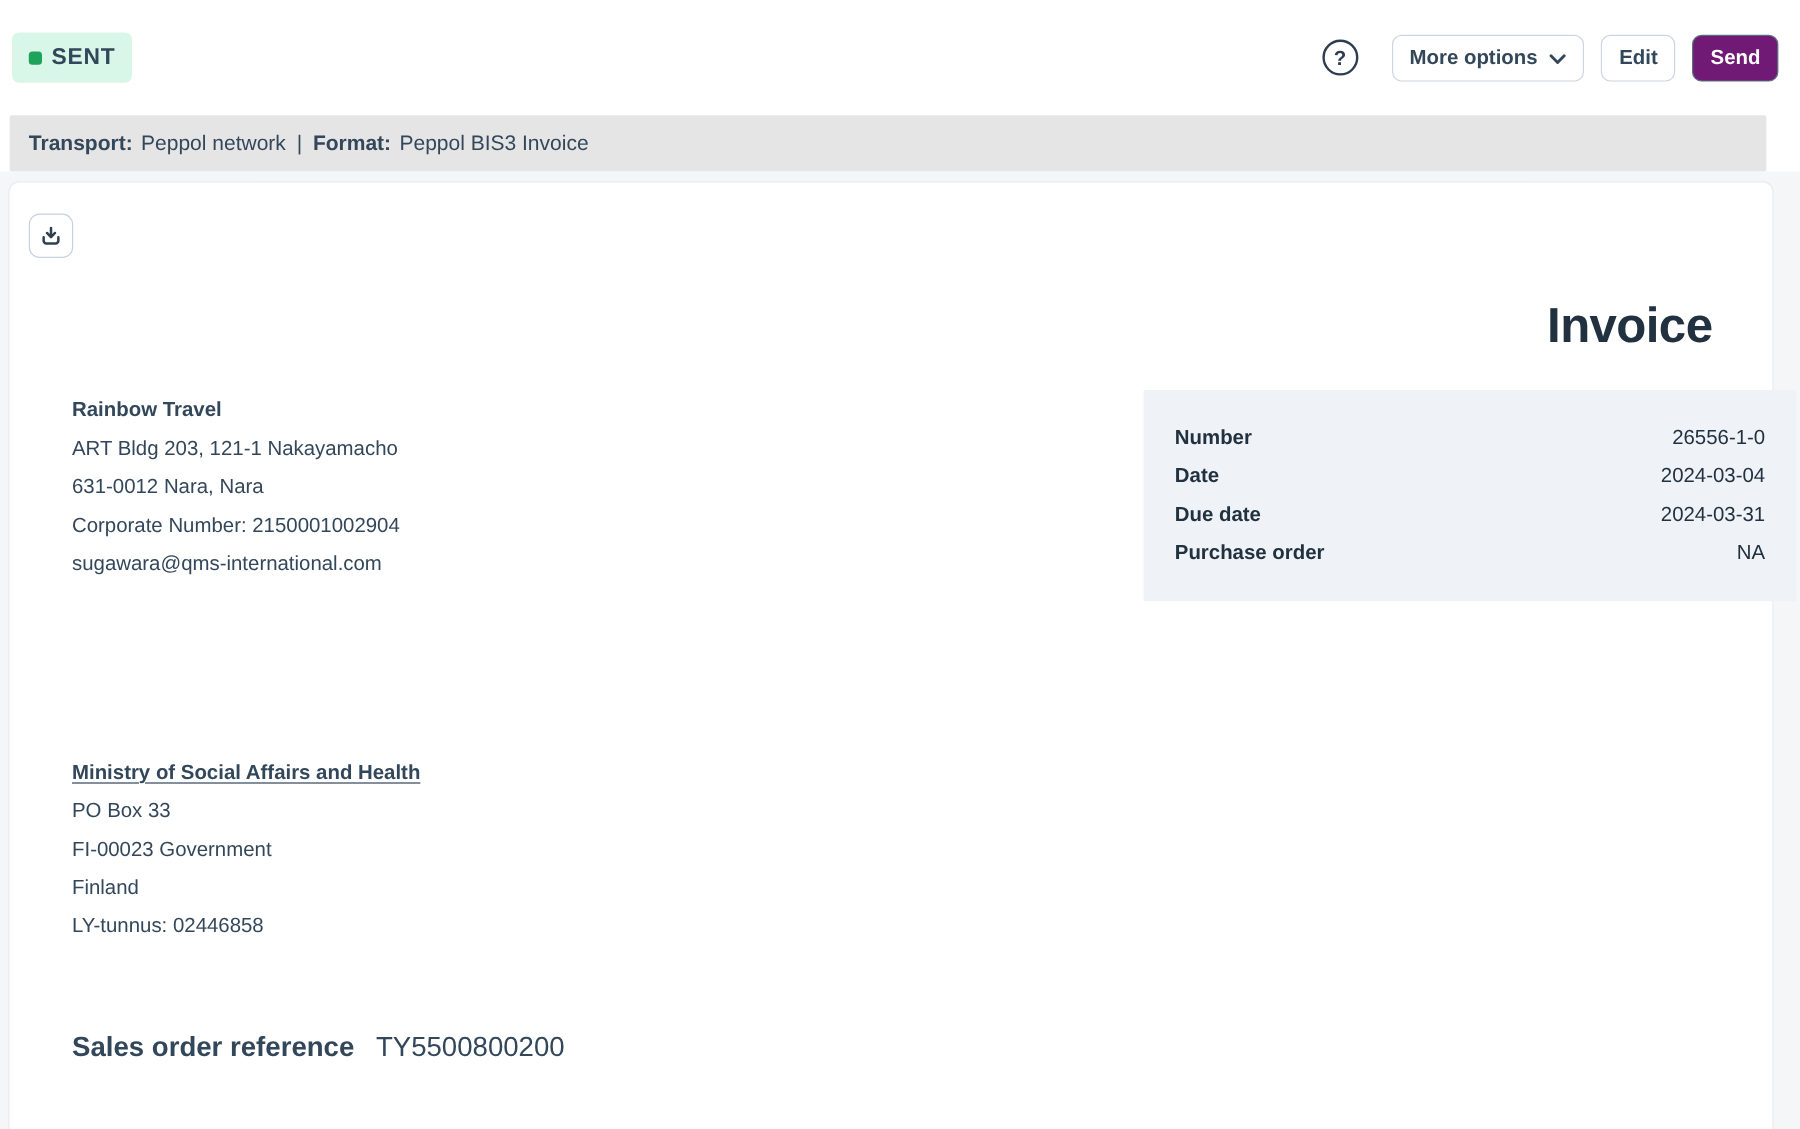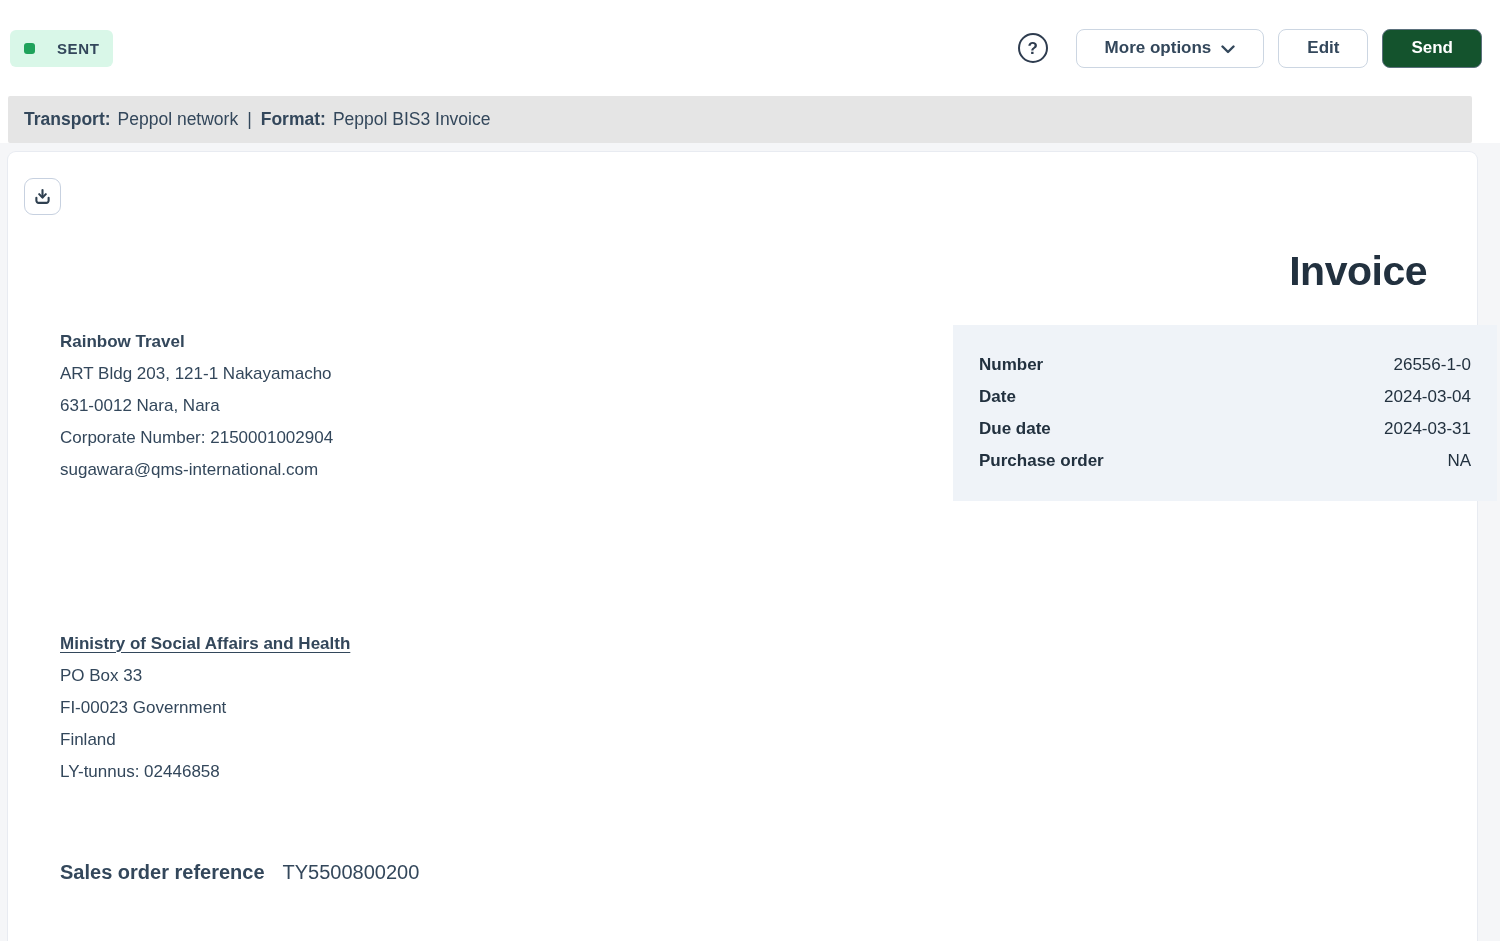--- a/index.html
+++ b/index.html
@@ -15,25 +15,25 @@
     height: 96px;
     background: #ffffff;
     display: flex;
     align-items: center;
     justify-content: space-between;
     padding: 0 18px 0 10px;
   }
   .status-badge {
     display: inline-flex;
     align-items: center;
-    gap: 22px;
+    gap: 8px;
     background: #d9f7e8;
     border-radius: 6px;
     padding: 10px 14px;
-    font-size: 15px;
+    font-size: 19px;
     font-weight: 700;
     letter-spacing: 0.6px;
     color: #33475b;
   }
   .status-dot {
     width: 11px;
     height: 11px;
     border-radius: 3px;
     background: #1fa25b;
     display: inline-block;
@@ -62,28 +62,28 @@
   }
   .btn {
     height: 39px;
     background: #ffffff;
     border: 1px solid #ccd6e2;
     border-radius: 8px;
     color: #33475b;
     font-family: "Liberation Sans", sans-serif;
     font-size: 17px;
     font-weight: 700;
-    padding: 0 28px;
+    padding: 0 14px;
     display: inline-flex;
     align-items: center;
     gap: 10px;
     cursor: pointer;
   }
   .btn-primary {
-    background: #14532d;
+    background: #701a75;
     border-color: #5b707c;
     color: #ffffff;
   }
   .chevron-icon { display: inline-flex; margin-top: 2px; }
 
   
   .transport-bar {
     margin: 0 28px 0 8px;
     height: 47px;
     background: #e5e5e5;
@@ -173,21 +173,21 @@
     justify-content: space-between;
     align-items: baseline;
   }
   .detail-label { font-weight: 700; white-space: nowrap; }
   .detail-value { text-align: right; white-space: nowrap; }
 
   .sales-order {
     position: absolute;
     left: 52px;
     top: 707px;
-    font-size: 20px;
+    font-size: 23px;
     line-height: 26px;
     color: #33475b;
     display: flex;
     gap: 18px;
     align-items: baseline;
   }
   .sales-order-label { font-weight: 700; }
 </style>
 </head>
 <body>

